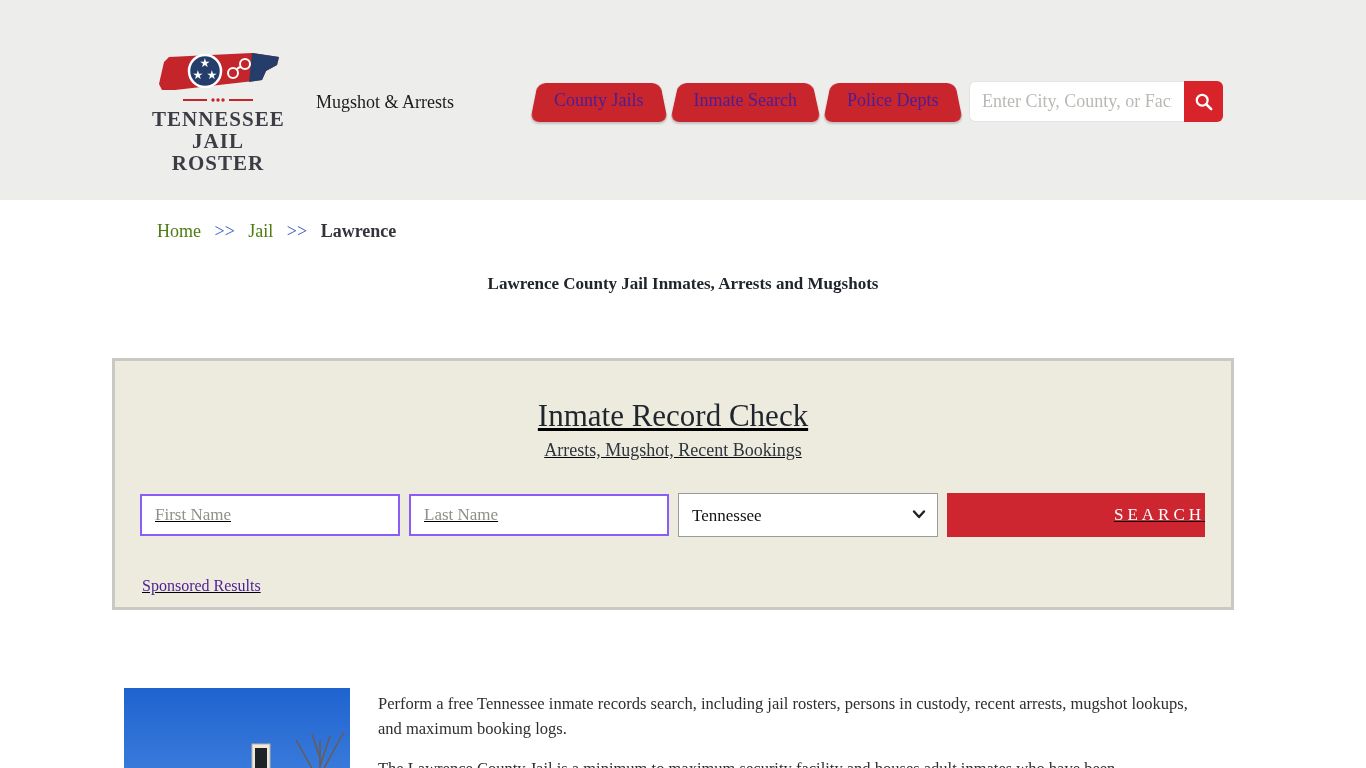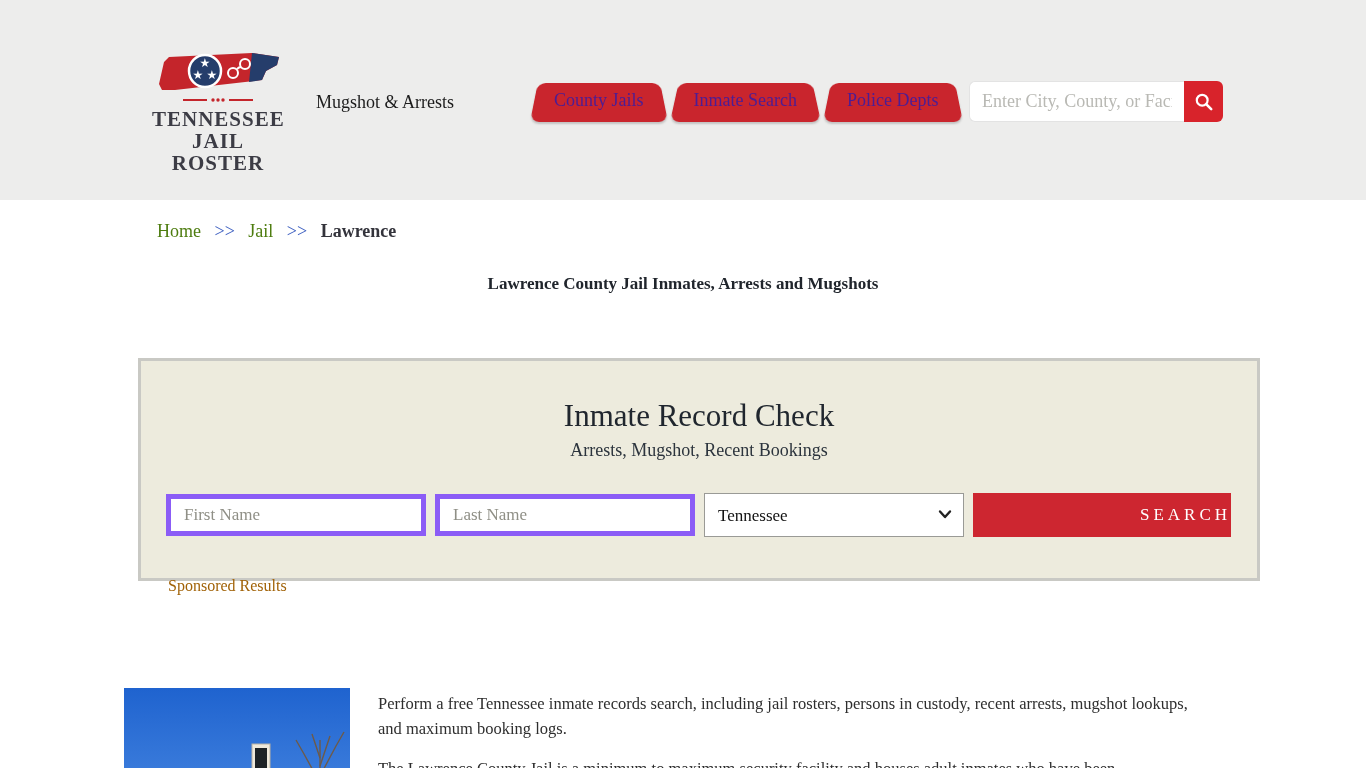--- a/index.html
+++ b/index.html
@@ -36,37 +36,37 @@
   .breadcrumb { position:absolute; left:157px; top:221px; font-size:18px; color:#3c5ec0; }
   .breadcrumb a { color:#4d7c0f; text-decoration:none; cursor:pointer; }
   .crumb-sep { color:#3c5ec0; margin:0 9px; }
   .crumb-current { color:#33333b; font-weight:bold; }
 
   
   .page-title { position:absolute; left:0; top:274px; width:1366px; text-align:center;
     font-size:17px; font-weight:bold; color:#20252c; }
 
   
-  .panel { position:absolute; left:138px; top:358px; width:1122px; height:223px;
-    background:#edebdd; border:3px solid #c9c9c4; }
+  .panel { position:absolute; left:112px; top:358px; width:1122px; height:252px;
+    background:#edebdd; border:3px solid #c9c9c4;text-decoration:underline; }
   .panel-title { margin-top:37px; text-align:center; font-size:31px; color:#20262e; }
   .panel-subtitle { margin-top:6px; text-align:center; font-size:18px; color:#2c343d; }
   .panel-form { display:flex; gap:9px; margin:32px 0 0 25px; align-items:center; }
-  .panel-form input { width:260px; height:42px; background:#fff; border:5px solid #8b5cf6;
+  .panel-form input { width:260px; height:42px; background:#fff; border:2px solid #8b5cf6;
     padding:0 13px; font-size:17px; font-family:"Liberation Serif","DejaVu Serif",serif; color:#444; }
   .panel-form input::placeholder { color:#8f8f86; }
   .state-wrap { position:relative; width:260px; }
   .state-wrap select { width:260px; height:44px; background:#fff; border:1px solid #9a9a96;
     padding:0 13px; font-size:17px; font-family:"Liberation Serif","DejaVu Serif",serif;
     color:#111; appearance:none; -webkit-appearance:none; cursor:pointer; }
   .state-caret { position:absolute; right:12px; top:14px; pointer-events:none; }
   .search-btn { width:258px; height:44px; background:#cd2630; color:#fff; border:none;
     font-size:17px; letter-spacing:4px; cursor:pointer;
     font-family:"Liberation Serif","DejaVu Serif",serif;text-align:right; }
-  .sponsored { margin:40px 0 0 27px; font-size:16px; color:#a16207; }
+  .sponsored { margin:40px 0 0 27px; font-size:16px; color:#4c1d95; }
 
   
   .jail-photo { position:absolute; left:124px; top:688px; width:226px; height:150px; }
   .intro-copy { position:absolute; left:378px; top:692px; width:812px; }
   .intro-copy p { font-size:16.5px; line-height:24.5px; color:#2e2e2e; }
   .intro-copy p + p { margin-top:16px; }
 </style>
 </head>
 <body>
 

